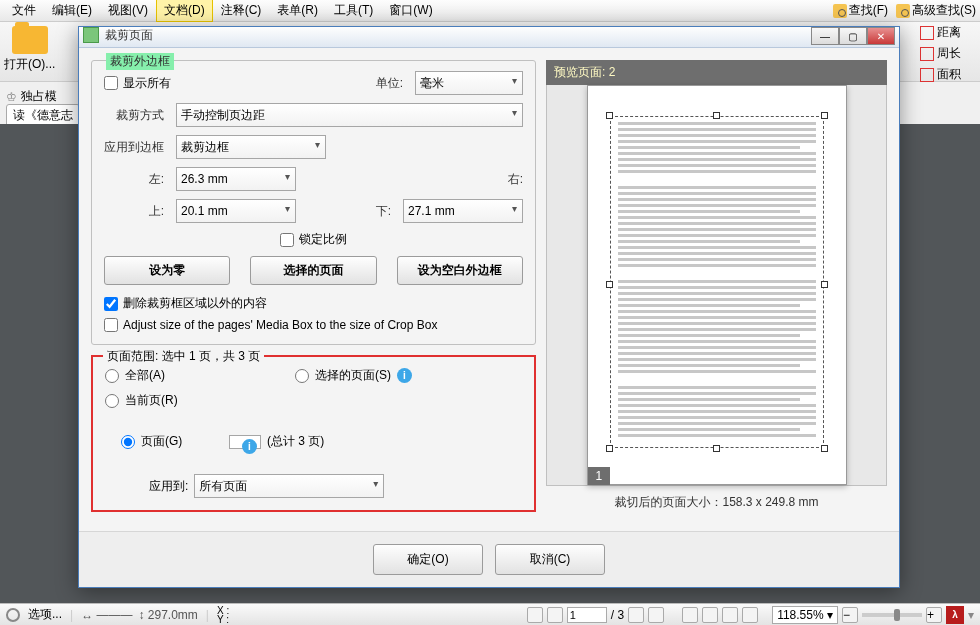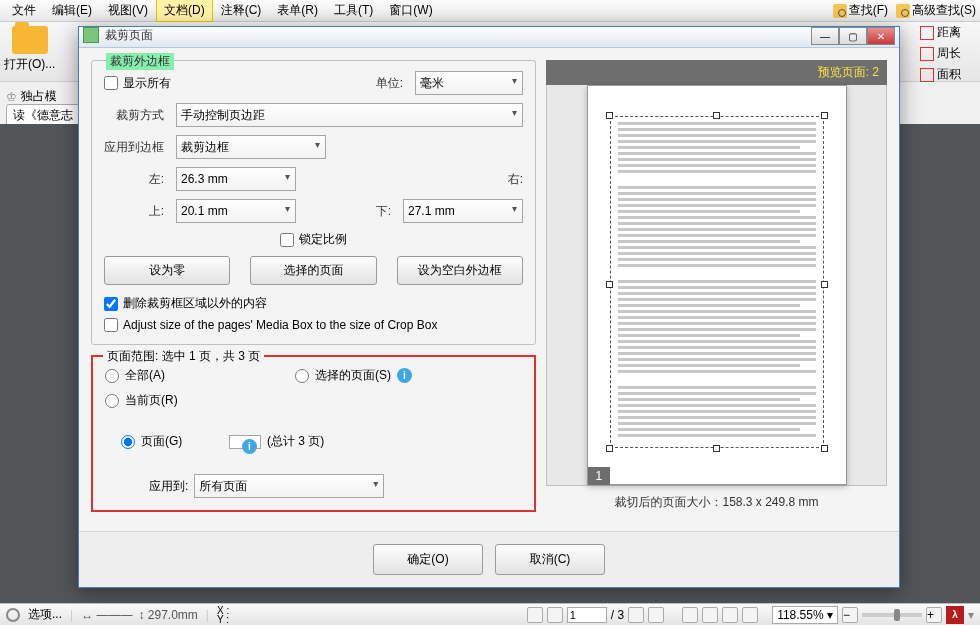--- a/index.html
+++ b/index.html
@@ -59,34 +59,34 @@
   border:1px solid #a6a6a6; background:linear-gradient(#fff,#f2f2f2); padding:3px 4px; height:24px; font-size:12px;
 }
 select { appearance:none; padding-right:18px; background-image: linear-gradient(#fff,#f2f2f2); position:relative;}
 .sel-wrap { position:relative; display:inline-block;}
 .sel-wrap::after { content:"▾"; position:absolute; right:6px; top:4px; color:#555; pointer-events:none; font-size:10px;}
 
 .chk { display:flex; align-items:center; gap:5px;}
 .chk input { width:14px; height:14px;}
 
 .btn { border:1px solid #9b9b9b; background:linear-gradient(#fefefe,#e2e2e2); padding:5px 10px; border-radius:3px; cursor:default; text-align:center;}
-.btnrow { display:flex; gap:20px; margin-top:4px;}
+.btnrow { display:flex; gap:20px; margin-top:4px;font-weight:bold;}
 .btnrow .btn { flex:1;}
 
 .page-range { border:2px solid #e03030; padding:10px 12px 12px; position:relative;}
 .page-range .legend { position:absolute; top:-9px; left:10px; background:#f4f4f4; padding:0 4px;}
 .radio-row { display:flex; align-items:center; gap:6px; margin-bottom:8px;}
 .radio-row input { width:14px; height:14px;}
 .info-ic { display:inline-flex; width:15px; height:15px; border-radius:50%; background:#3da7e8; color:#fff; align-items:center; justify-content:center; font-size:10px; font-weight:bold;}
 .page-input { border:1px solid #a6a6a6; width:190px; height:24px; padding:2px 24px 2px 6px; position:relative;}
 .page-input-wrap { position:relative; display:inline-block;}
 .page-input-wrap .info-ic { position:absolute; right:4px; top:4px;}
 
 
-.preview-hdr { background:#6e6e6e; color:#fde047; padding:4px 8px;text-align:right;}
+.preview-hdr { background:#6e6e6e; color:#fef9c3; padding:4px 8px;}
 .preview-area { flex:1; background:#e8e8e8; border:1px solid #c0c0c0; border-top:none; display:flex; align-items:center; justify-content:center; position:relative;}
 .page-preview { width:260px; height:400px; background:#fff; border:1px solid #999; box-shadow:0 2px 6px rgba(0,0,0,.25); position:relative;}
 .page-preview .cropframe { position:absolute; top:30px; left:22px; right:22px; bottom:36px; border:1px dashed #555;}
 .page-preview .handle { position:absolute; width:7px; height:7px; background:#fff; border:1px solid #333;}
 .h-tl{top:26px;left:18px}.h-tr{top:26px;right:18px}.h-bl{bottom:32px;left:18px}.h-br{bottom:32px;right:18px}
 .h-tm{top:26px;left:50%;margin-left:-4px}.h-bm{bottom:32px;left:50%;margin-left:-4px}
 .h-ml{top:50%;left:18px;margin-top:-4px}.h-mr{top:50%;right:18px;margin-top:-4px}
 .fake-text { position:absolute; top:36px; left:30px; right:30px; bottom:44px; overflow:hidden;}
 .fake-text div { height:3px; background:#c7c7c7; margin-bottom:3px;}
 .fake-text div:nth-child(5n){ width:92%;}

